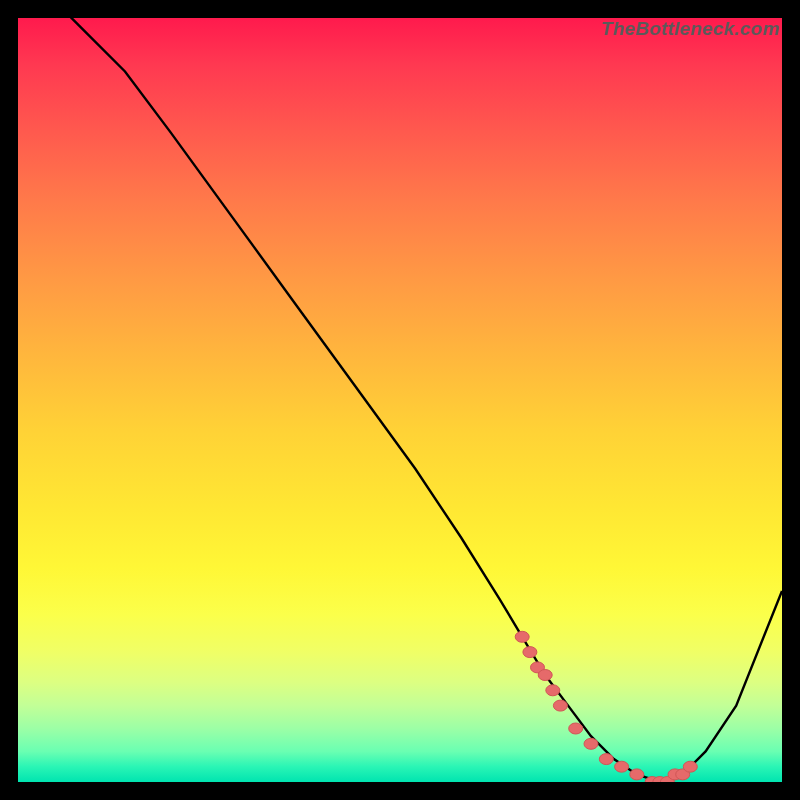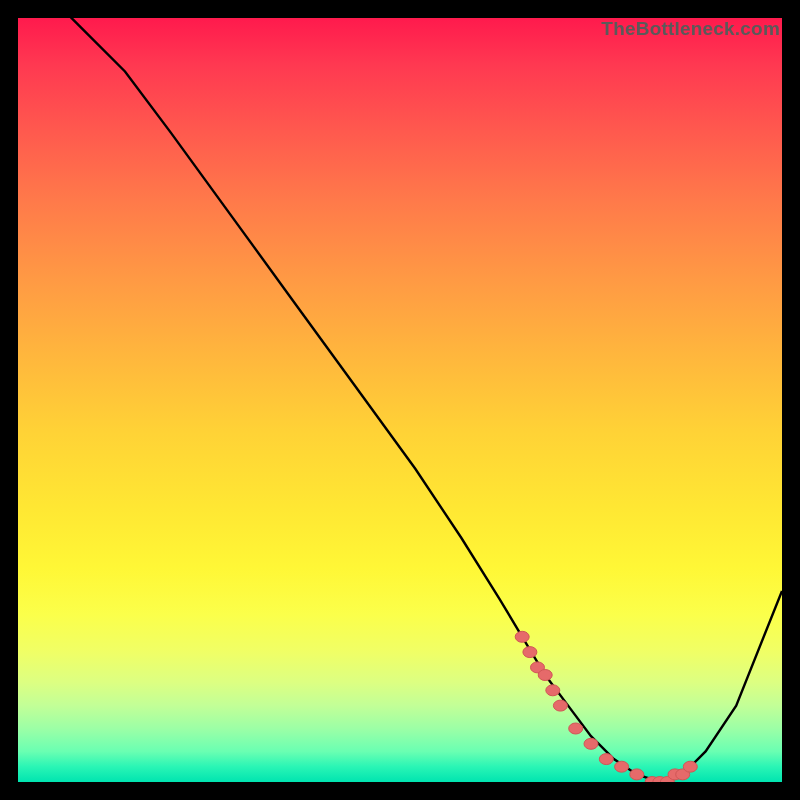--- a/index.html
+++ b/index.html
@@ -18,20 +18,21 @@
     width: 764px;
     height: 764px;
     background: #000;
   }
   .plot {
     position: absolute;
     left: 0;
     top: 0;
     width: 764px;
     height: 728px;
+    font-style: italic;
   }
   .gradient {
     position: absolute;
     left: 0;
     top: 0;
     width: 764px;
     height: 764px;
     background: linear-gradient(to bottom,
       #ff1a4d 0%,
       #ff3851 6%,

